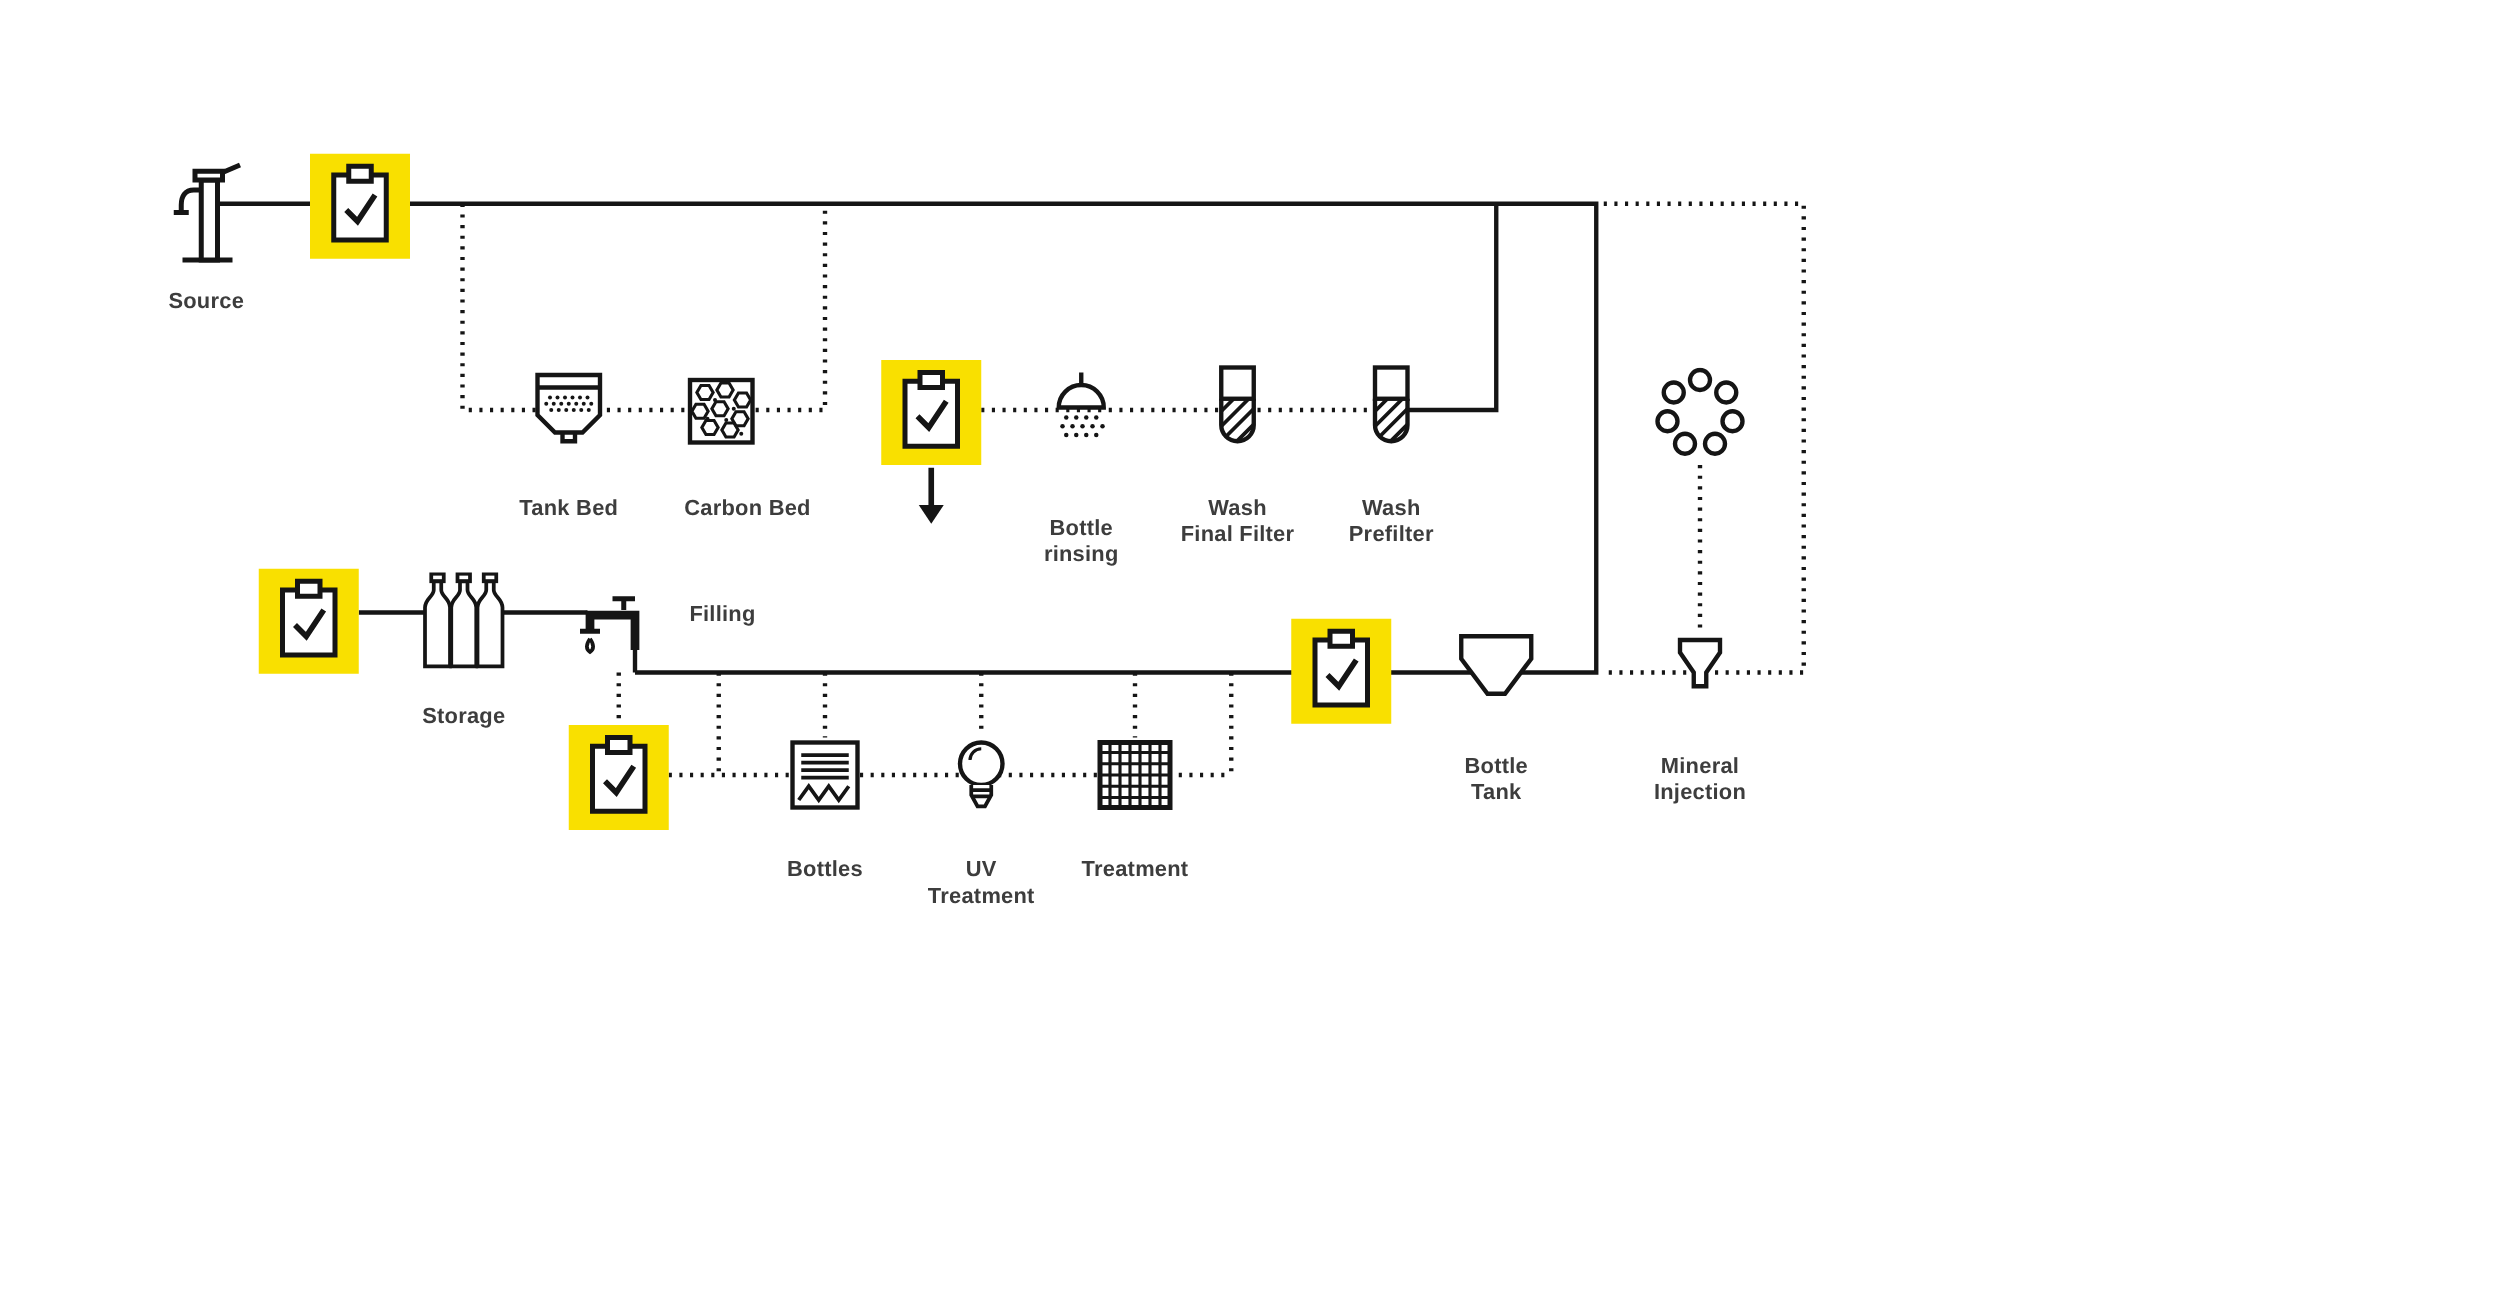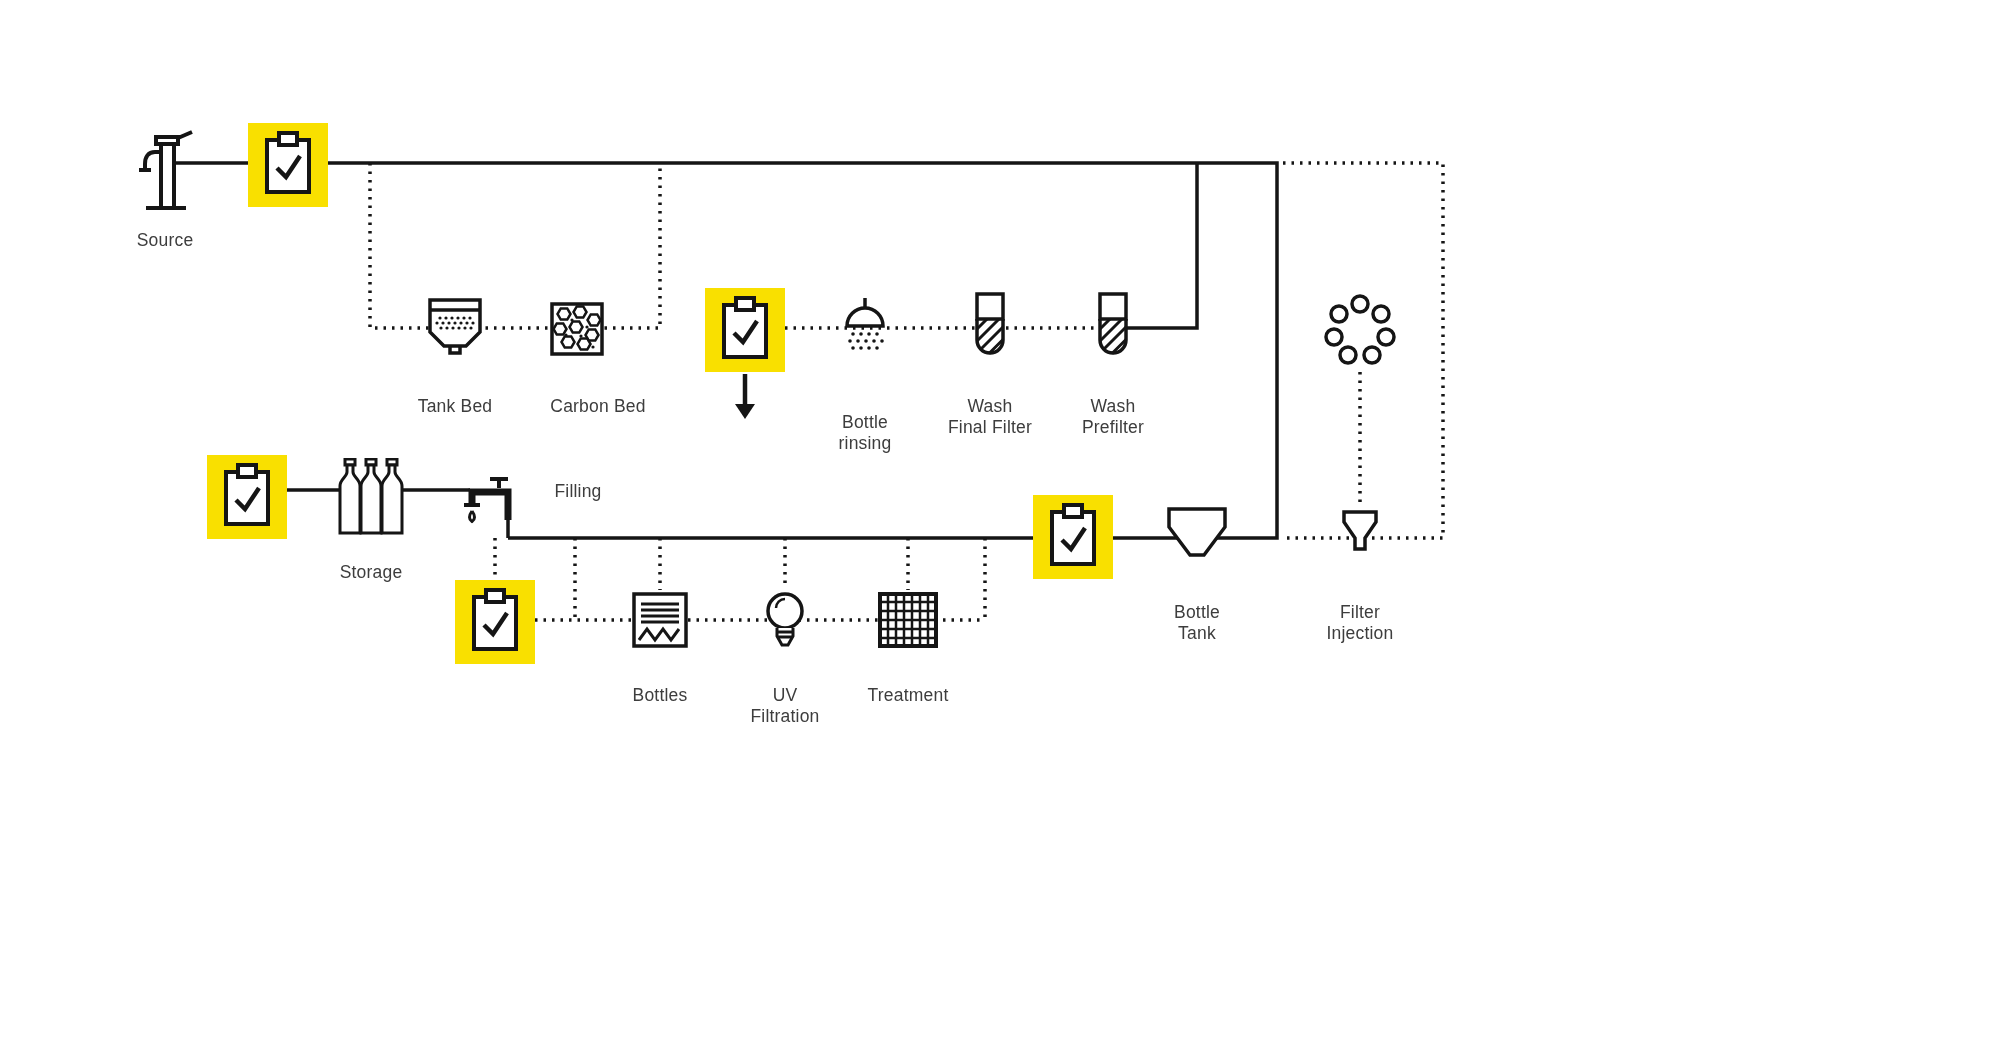--- a/index.html
+++ b/index.html
@@ -22,20 +22,21 @@
   }
   .label {
     position: absolute;
     transform: translateX(-50%);
     text-align: center;
     white-space: pre-line;
     font-size: 17.5px;
     line-height: 1.22;
     color: var(--label, #3D3D3D);
     letter-spacing: .2px;
+    font-weight: bold;
   }
 </style>
 </head>
 <body>
 
 <div class="canvas">
 
   <svg class="lines" width="2000" height="1053" viewBox="0 0 2000 1053">
     <g fill="none" stroke="#151515" stroke-width="3.5">
       <path d="M175 163 H1277 V538 H508"></path>
@@ -259,20 +260,20 @@
   <div class="label" style="left:865px;top:412px">Bottle
 rinsing</div>
   <div class="label" style="left:990px;top:396px">Wash
 Final Filter</div>
   <div class="label" style="left:1113px;top:396px">Wash
 Prefilter</div>
   <div class="label" style="left:371px;top:562px">Storage</div>
   <div class="label" style="left:578px;top:481px">Filling</div>
   <div class="label" style="left:1197px;top:602px">Bottle
 Tank</div>
-  <div class="label" style="left:1360px;top:602px">Filter
+  <div class="label" style="left:1360px;top:602px">Mineral
 Injection</div>
   <div class="label" style="left:660px;top:685px">Bottles</div>
   <div class="label" style="left:785px;top:685px">UV
-Filtration</div>
+Treatment</div>
   <div class="label" style="left:908px;top:685px">Treatment</div>
 
 </div>
 
 </body></html>

